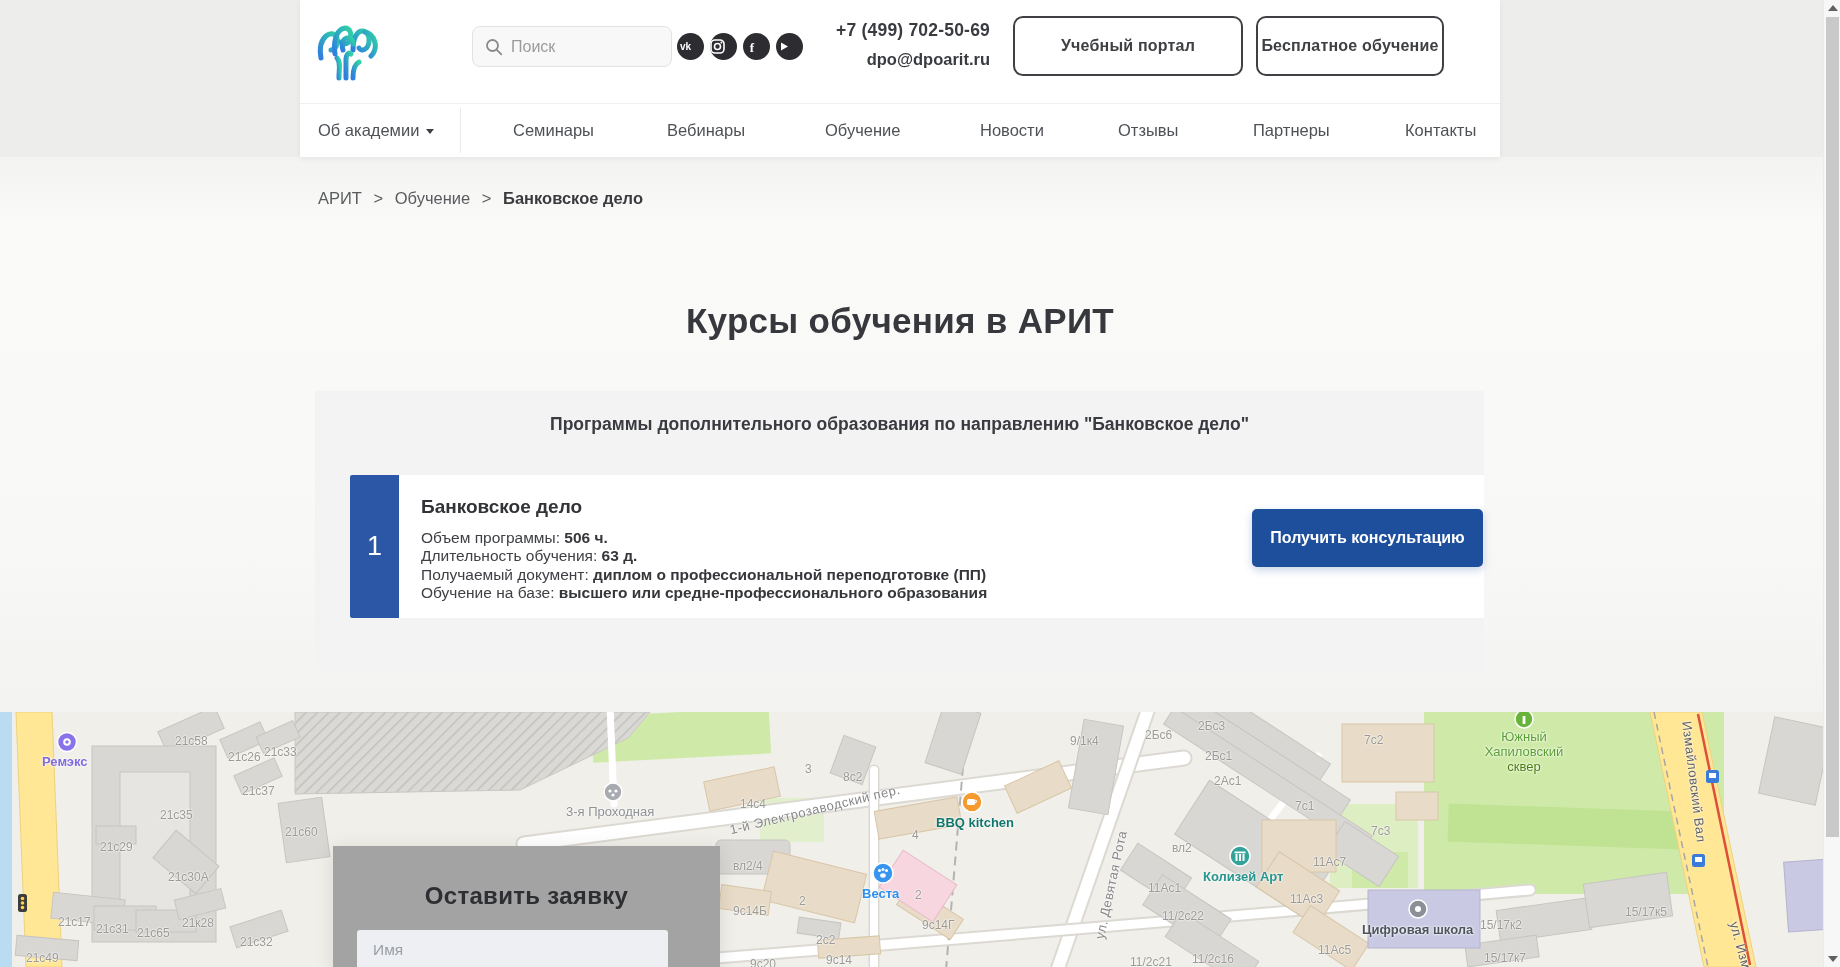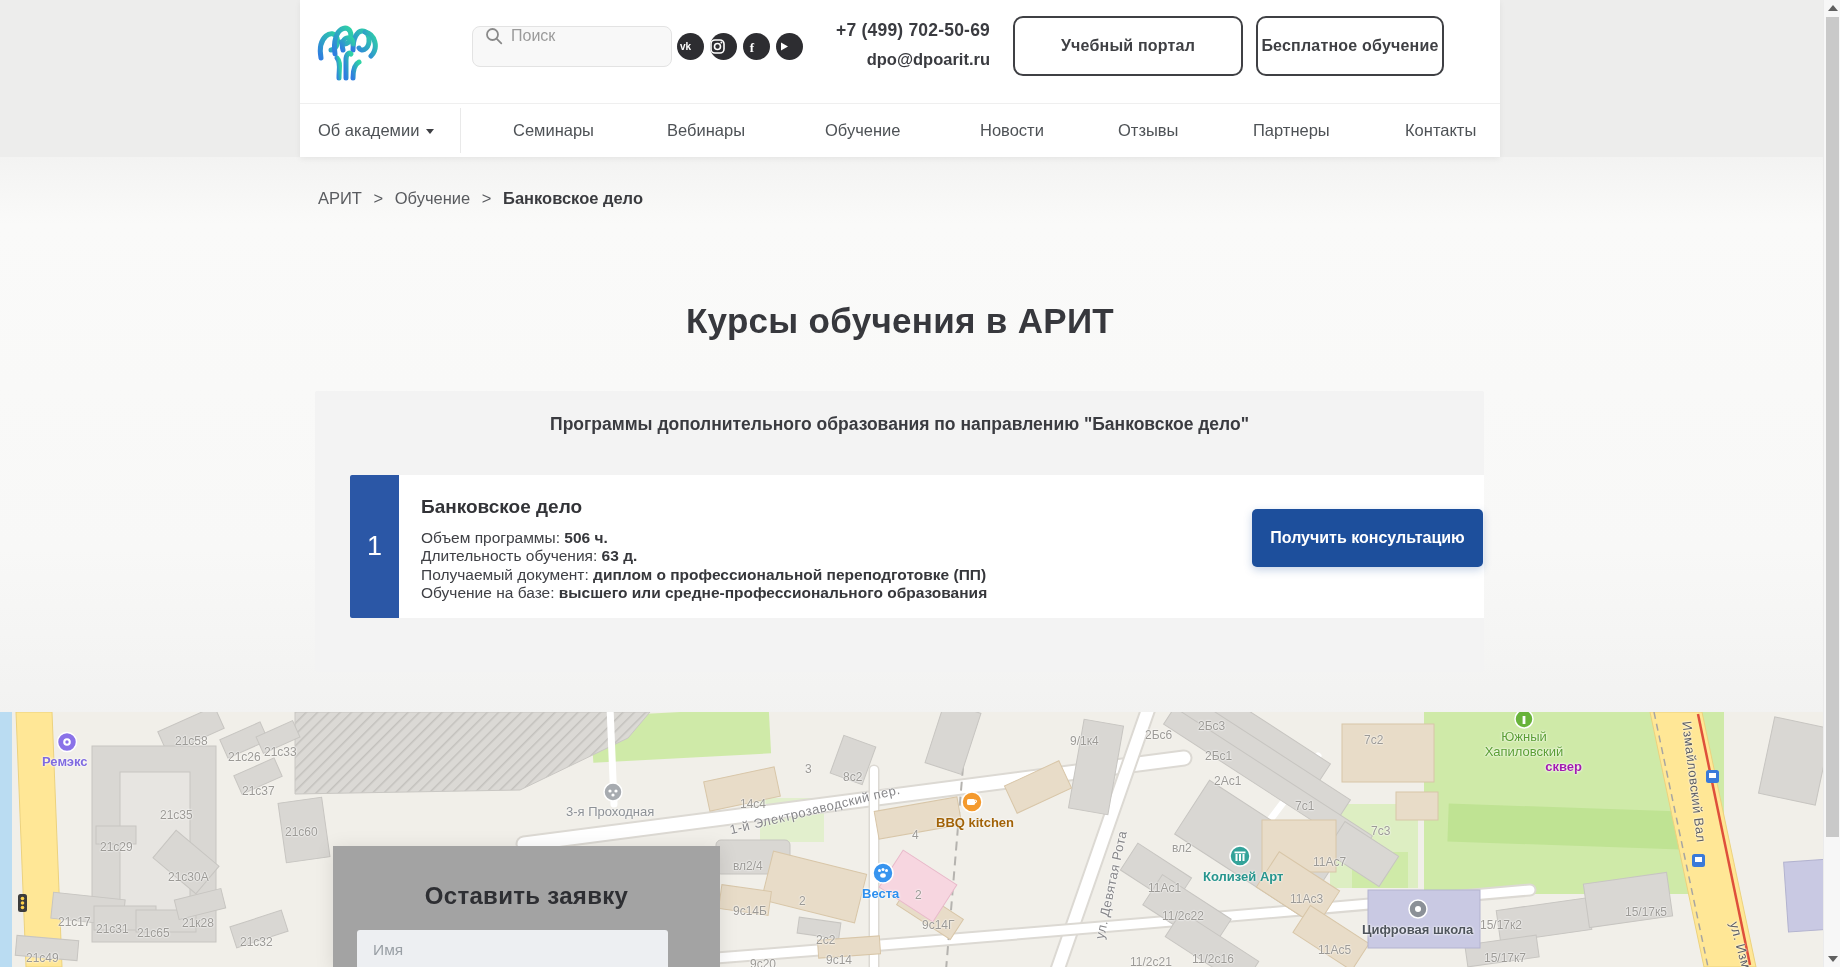--- a/index.html
+++ b/index.html
@@ -12,21 +12,21 @@
   
   .main-bg { position:absolute; left:0; top:157px; width:1840px; height:560px;
     background:linear-gradient(180deg,#f3f3f2 0%, #fafaf9 12%, #f8f8f7 70%, #f2f2f1 100%); }
   .header-zone { position:absolute; left:300px; top:0; width:1200px; height:157px;
     background:#ffffff; box-shadow:0 2px 6px rgba(0,0,0,.06); }
   .header-top { position:absolute; left:0; top:0; width:1200px; height:104px; border-bottom:1px solid #efefef; }
   
   .logo { position:absolute; left:13px; top:18px; width:66px; height:64px; cursor:pointer; }
   
   .search-box { position:absolute; left:172px; top:26px; width:200px; height:41px;
-    background:#f8f8f8; border:1px solid #e3e3e3; border-radius:8px; display:flex; align-items:flex-start; }
+    background:#f8f8f8; border:1px solid #e3e3e3; border-radius:8px; display:flex; align-items:center; }
   .search-box svg { margin-left:12px; }
   .search-box input { border:none; outline:none; background:transparent; font-size:16px;
     font-family:"Liberation Sans",sans-serif; color:#4a4a4a; margin-left:8px; width:150px; }
   .search-box input::placeholder { color:#9b9b9b; }
   
   .socials { position:absolute; left:377px; top:33px; display:flex; gap:6px; }
   .soc { width:27px; height:27px; border-radius:50%; background:#2d2d31; display:flex;
     align-items:center; justify-content:flex-start; cursor:pointer; }
   
   .contacts { position:absolute; left:490px; top:20px; width:200px; text-align:right; }
@@ -408,26 +408,26 @@
     <i class="bl" style="left:1162px;top:197px">11/2с22</i>
     <i class="bl" style="left:1318px;top:231px">11Ас5</i>
     <i class="bl" style="left:1192px;top:240px">11/2с16</i>
     <i class="bl" style="left:1130px;top:243px">11/2с21</i>
     <i class="bl" style="left:1625px;top:193px">15/17к5</i>
     <i class="bl" style="left:1480px;top:206px">15/17к2</i>
     <i class="bl" style="left:1484px;top:239px">15/17к7</i>
 
     <span class="poi" style="left:42px;top:42px;color:#7f6ae0">Ремэкс</span>
     <span class="poi" style="left:566px;top:92px;color:#8d9196;font-weight:normal">3-я Проходная</span>
-    <span class="poi" style="left:936px;top:103px;color:#a16207">BBQ kitchen</span>
+    <span class="poi" style="left:936px;top:103px;color:#0f766e">BBQ kitchen</span>
     <span class="poi" style="left:862px;top:174px;color:#2d8fee">Веста</span>
     <span class="poi" style="left:1203px;top:157px;color:#27958d">Колизей Арт</span>
     <span class="poi" style="left:1466px;top:17px;width:116px;text-align:center;color:#5a9e33;font-weight:normal">Южный</span>
     <span class="poi" style="left:1466px;top:32px;width:116px;text-align:center;color:#5a9e33;font-weight:normal">Хапиловский</span>
-    <span class="poi" style="left:1466px;top:47px;width:116px;text-align:right;color:#a21caf;font-weight:bold">сквер</span>
+    <span class="poi" style="left:1466px;top:47px;width:116px;text-align:center;color:#4d7c0f;font-weight:normal">сквер</span>
     <span class="poi" style="left:1362px;top:210px;color:#4e545c">Цифровая школа</span>
 
     <span class="street" style="left:700px;top:90px;width:230px;text-align:center;transform:rotate(-13.5deg)">1-й Электрозаводский пер.</span>
     <span class="street" style="left:1040px;top:146px;width:150px;transform:rotate(-78deg)">ул. Девятая Рота</span>
     <span class="street" style="left:1612px;top:86px;width:170px;transform:rotate(83deg);color:#5f5f62">Измайловский Вал</span>
     <span class="street" style="left:1716px;top:226px;transform:rotate(75deg);color:#5f5f62">ул. Изм</span>
   </div>
 
   
   

